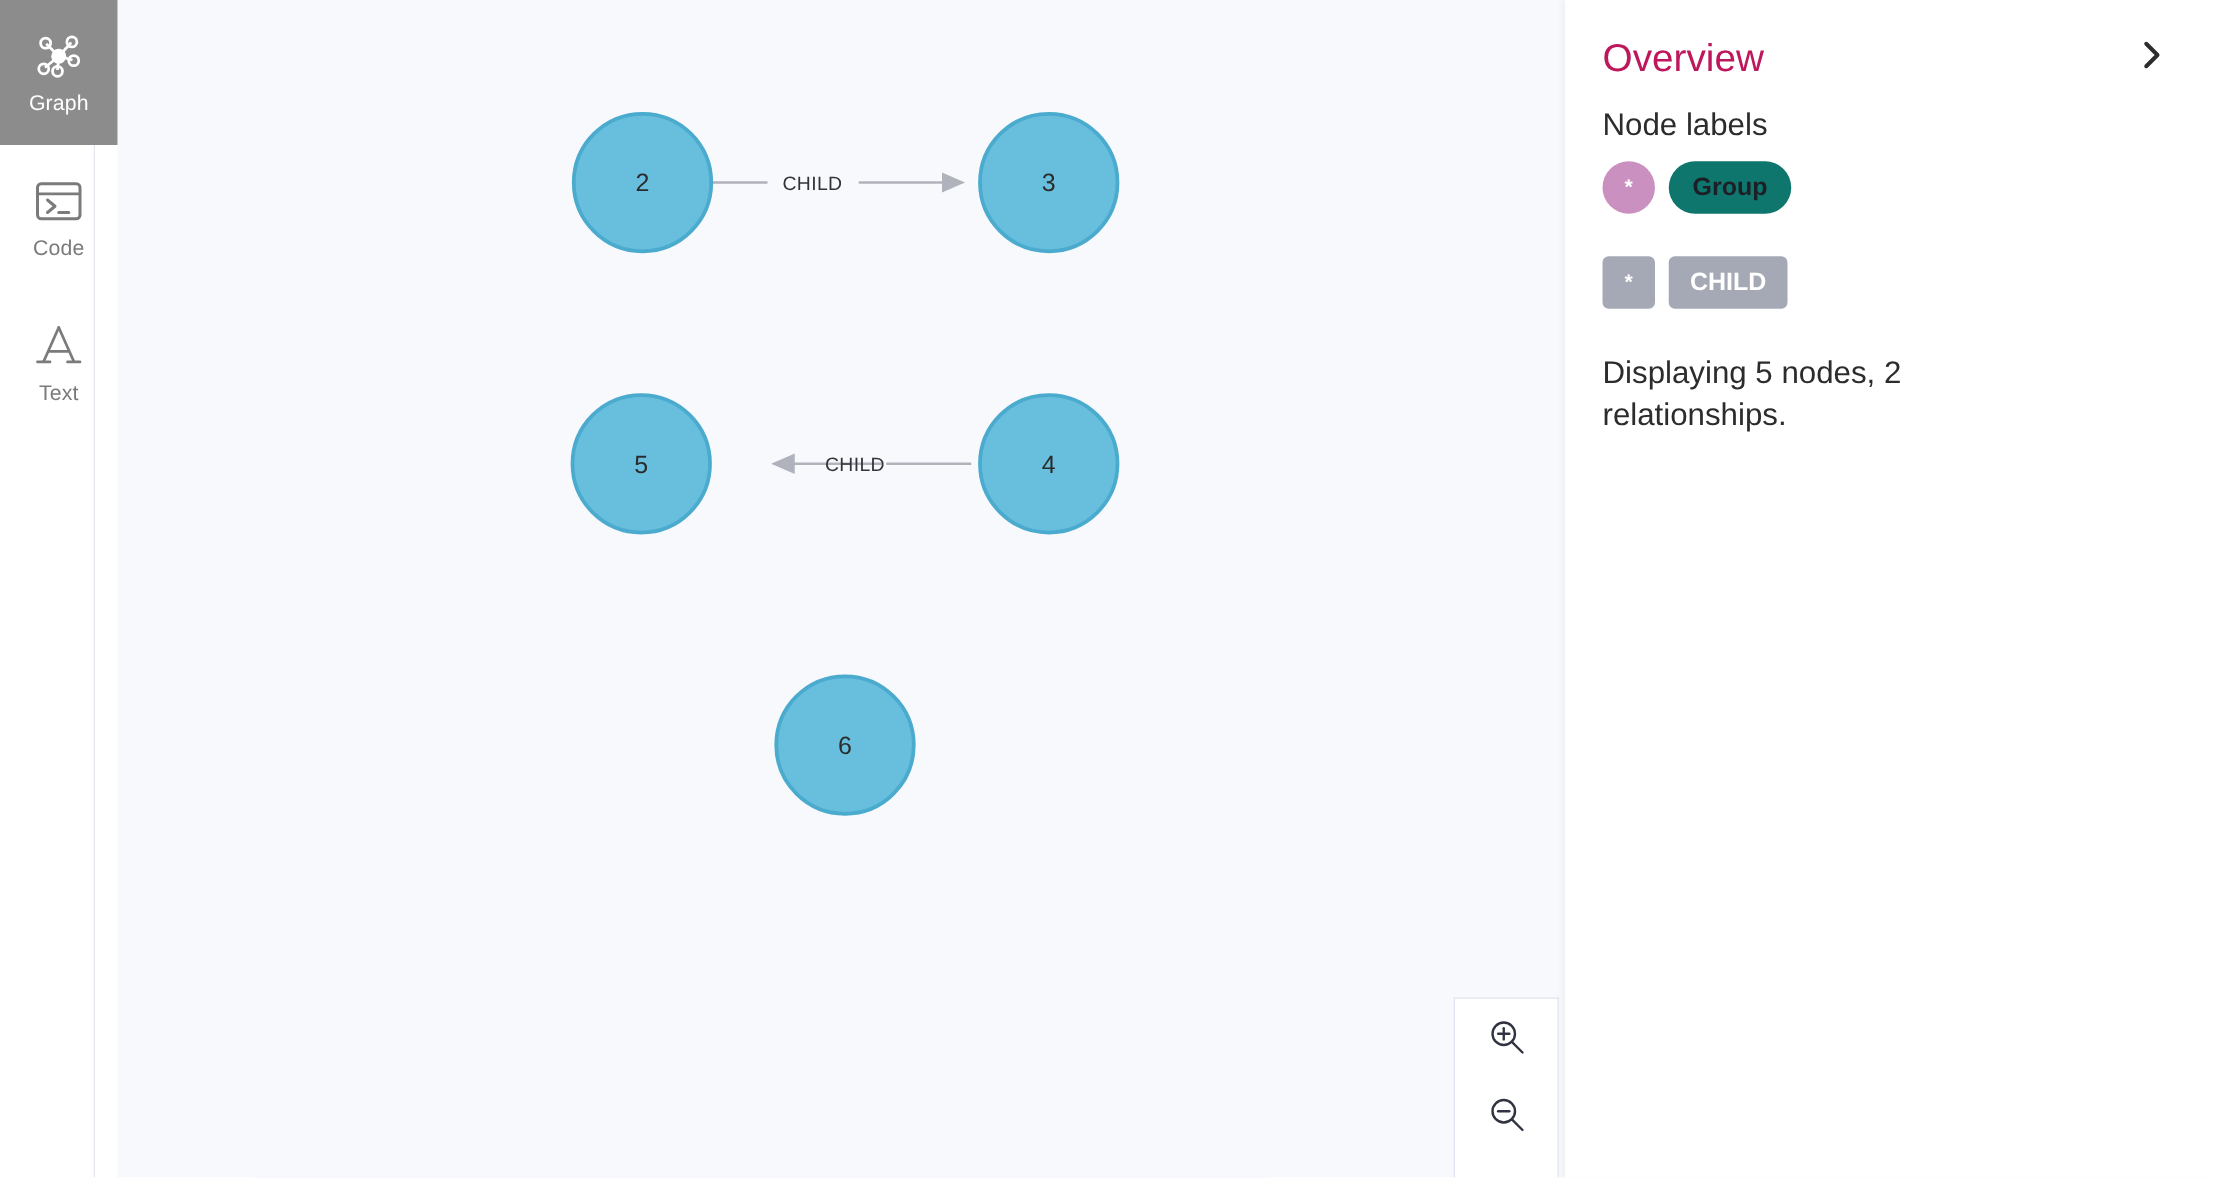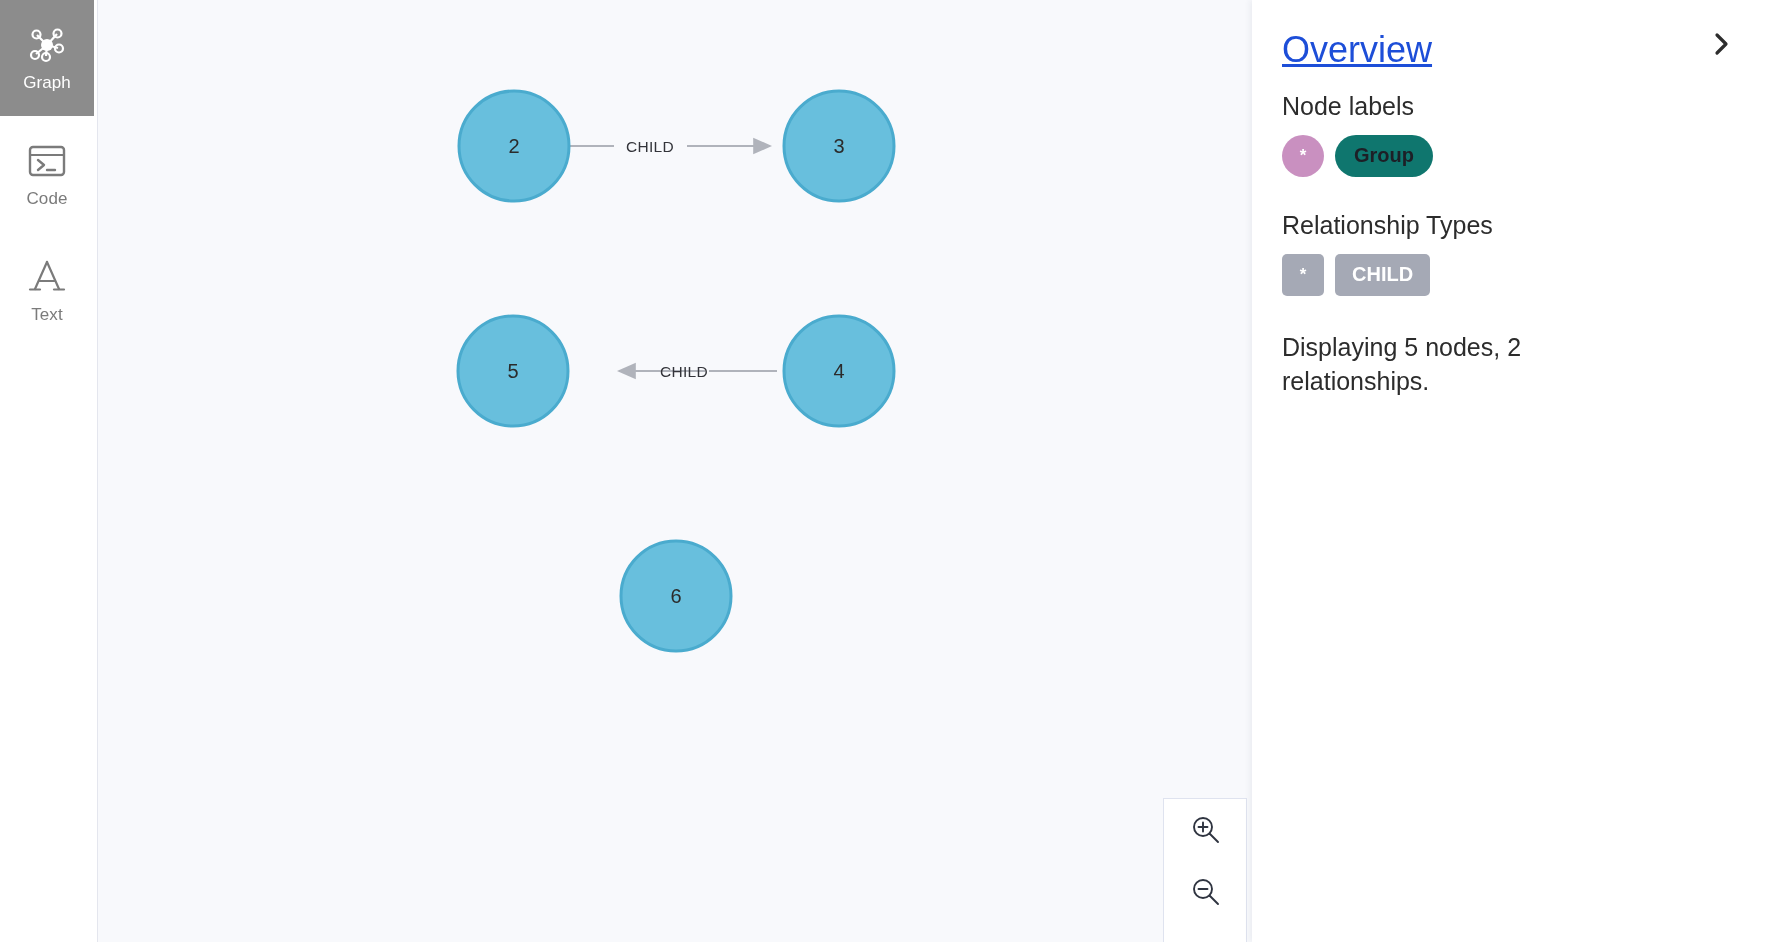--- a/index.html
+++ b/index.html
@@ -14,21 +14,21 @@
     position: relative;
     width: 1772px;
     height: 942px;
     background: #ffffff;
   }
 
   
   #sidebar {
     position: absolute;
     left: 0; top: 0;
-    width: 98px;
+    width: 76px;
     height: 942px;
     background: #ffffff;
     border-right: 1px solid #e4e6ee;
     z-index: 5;
   }
   .side-item {
     position: relative;
     width: 94px;
     height: 116px;
     display: flex;
@@ -106,26 +106,25 @@
     padding: 24px 34px 0 30px;
     z-index: 7;
   }
   .panel-header {
     display: flex;
     align-items: flex-start;
     justify-content: space-between;
     margin-bottom: 22px;
   }
   .panel-title {
-    font-size: 36px;
-    color: #1d4ed8;
+    font-size: 31px;
+    color: #be185d;
     font-weight: 400;
     line-height: 1.1;
     padding-top: 6px;
-    text-decoration: underline;
   }
   .chevron-btn {
     width: 34px; height: 34px;
     display: flex; align-items: center; justify-content: center;
     cursor: pointer;
     padding-top: 6px;
   }
   .section-title {
     font-size: 25px;
     color: #2c2c2c;
@@ -319,21 +318,20 @@
         </svg>
       </div>
     </div>
 
     <div class="section-title">Node labels</div>
     <div class="chip-row">
       <span class="chip node-chip star">*</span>
       <span class="chip node-chip group">Group</span>
     </div>
 
-    <div class="section-title">Relationship Types</div>
     <div class="chip-row">
       <span class="chip rel-chip star">*</span>
       <span class="chip rel-chip">CHILD</span>
     </div>
 
     <div class="summary-text">Displaying 5 nodes, 2 relationships.</div>
   </div>
 
 </div>
 

